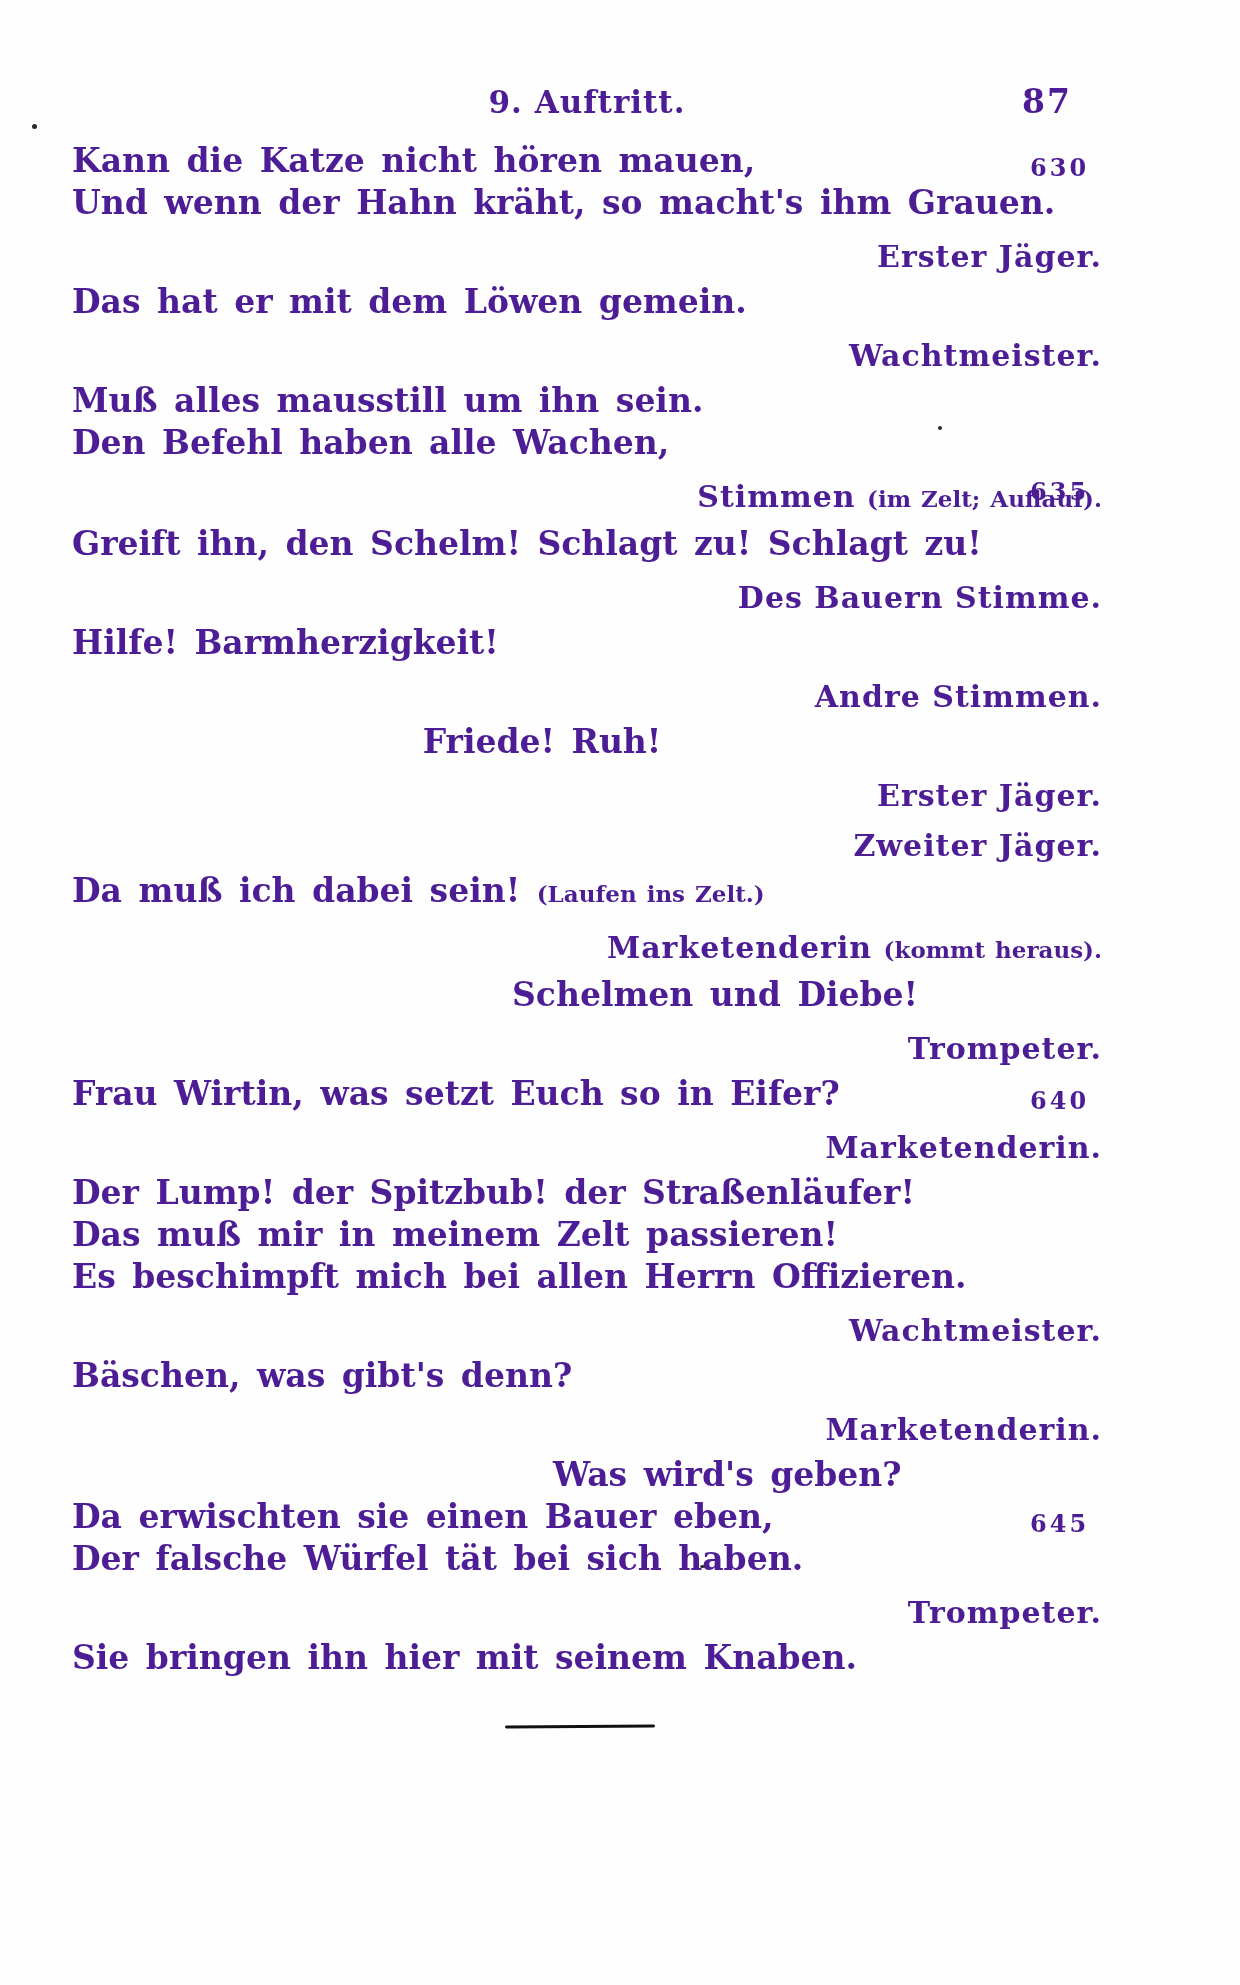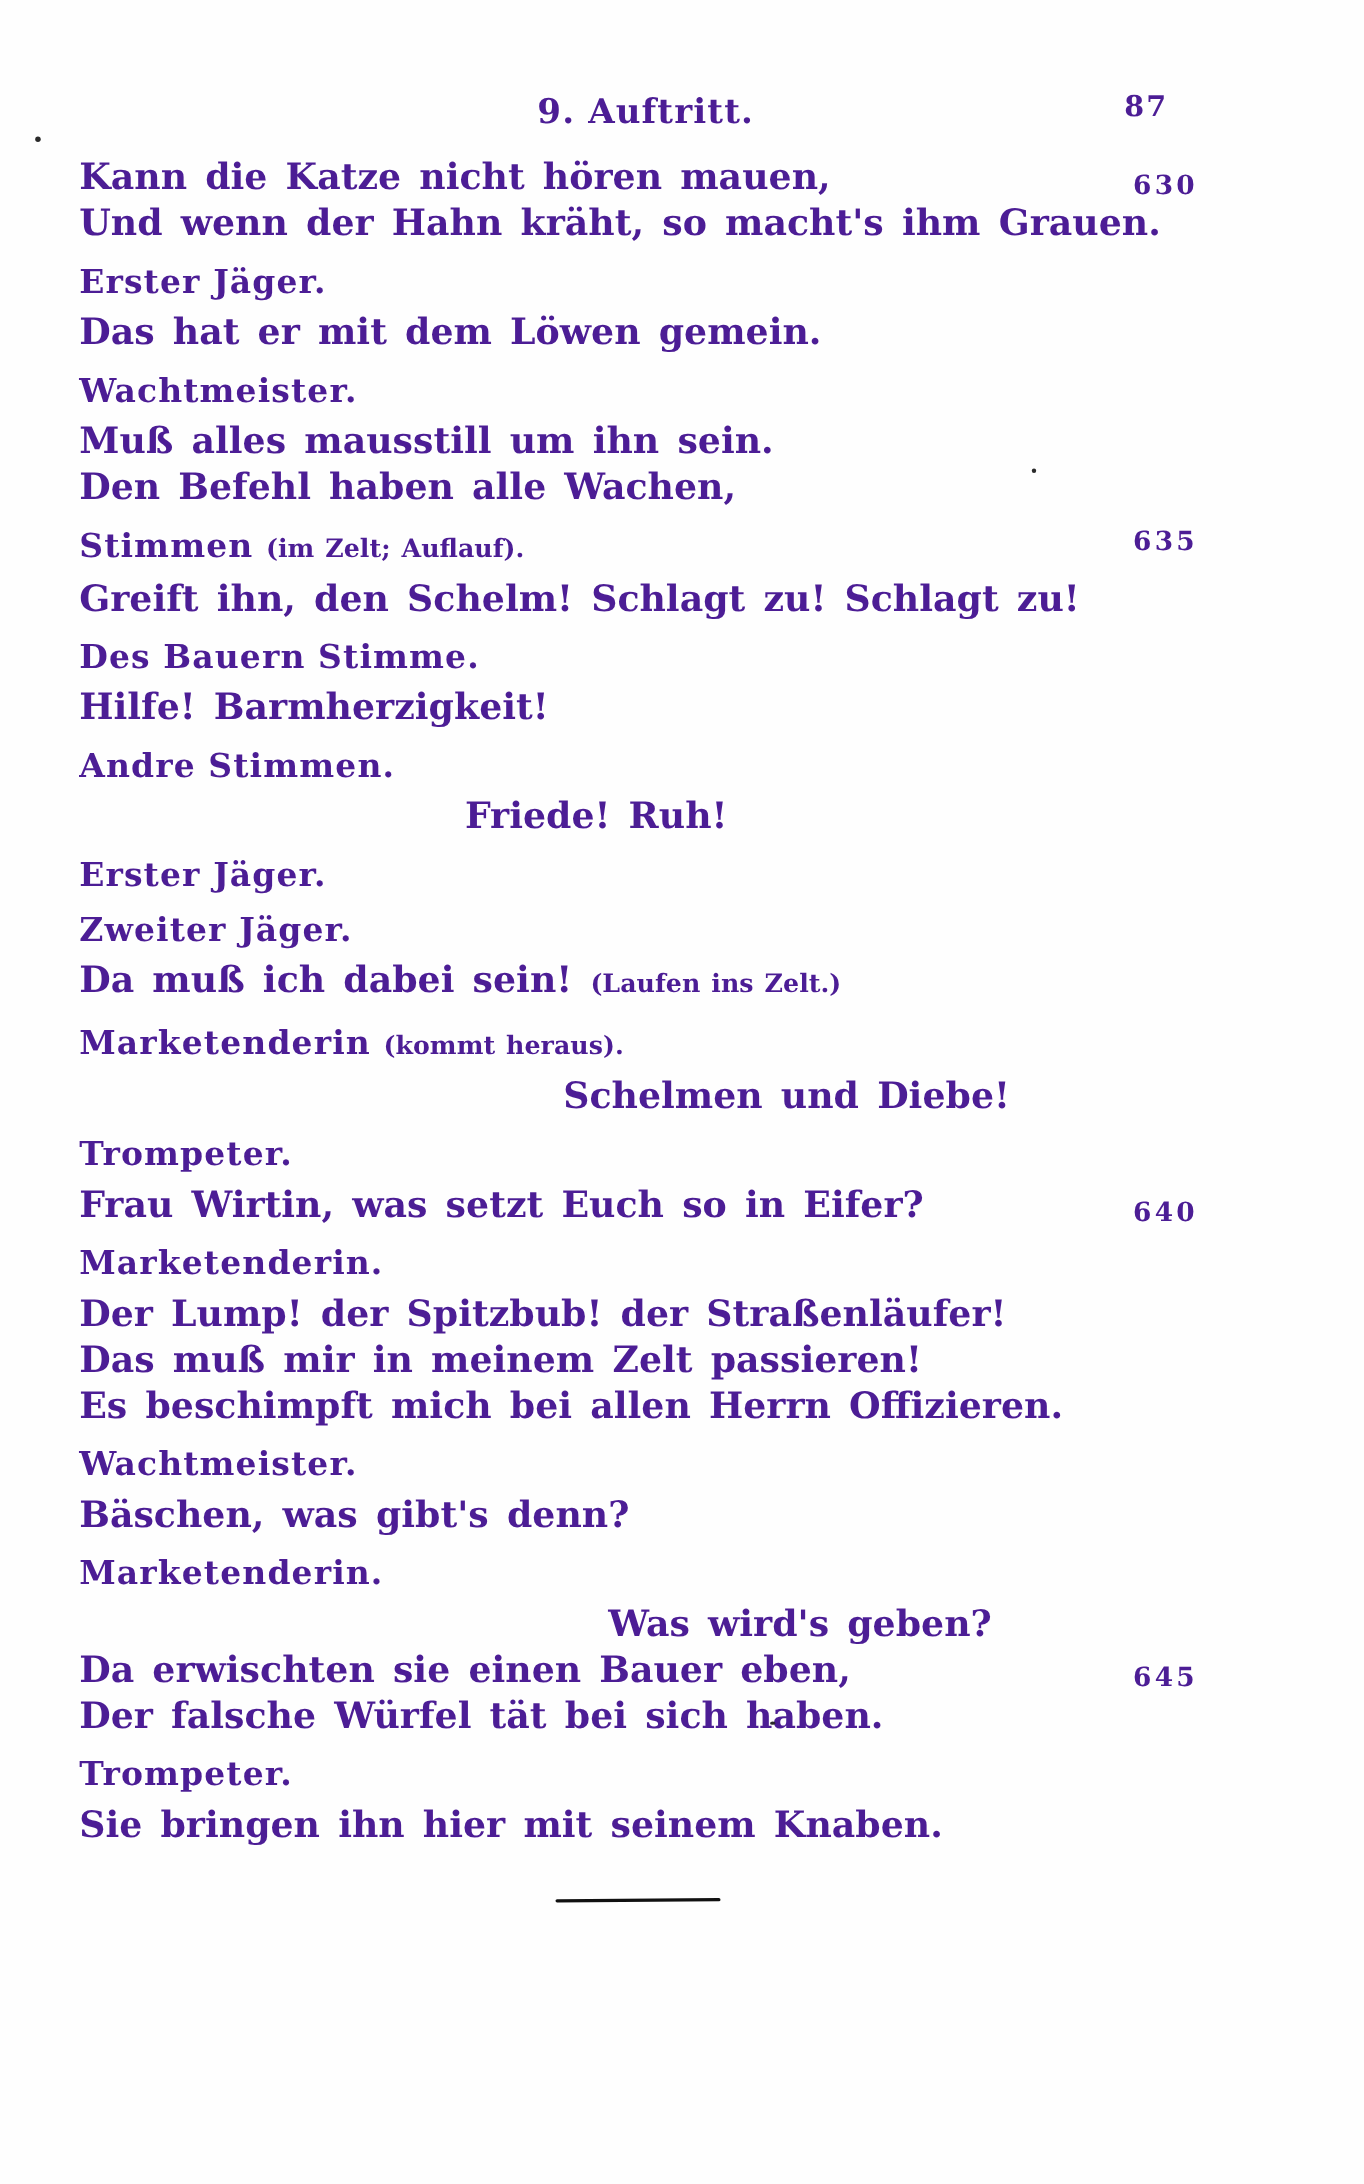--- a/index.html
+++ b/index.html
@@ -24,21 +24,21 @@
     width: 1030px;
     text-align: center;
     font-size: 31px;
     font-weight: bold;
     letter-spacing: 1px;
   }
   #page-number {
     position: absolute;
     top: 82px;
     left: 1022px;
-    font-size: 26px;
+    font-size: 33px;
     font-weight: bold;
     letter-spacing: 2px;
   }
   
   #text-block {
     position: absolute;
     top: 140px;
     left: 72px;
     width: 1040px;
   }
@@ -47,21 +47,21 @@
     font-size: 33px;
     line-height: 42px;
     font-weight: bold;
     word-spacing: 5px;
     white-space: nowrap;
   }
   .speaker {
     font-size: 30px;
     line-height: 34px;
     font-weight: bold;
-    text-align: left;
+    text-align: right;
     letter-spacing: 1px;
     margin: 16px 0 7px 0;
     width: 1030px;
     white-space: nowrap;
   }
   .direction {
     font-size: 23px;
     font-weight: bold;
     letter-spacing: 0;
     word-spacing: 2px;

